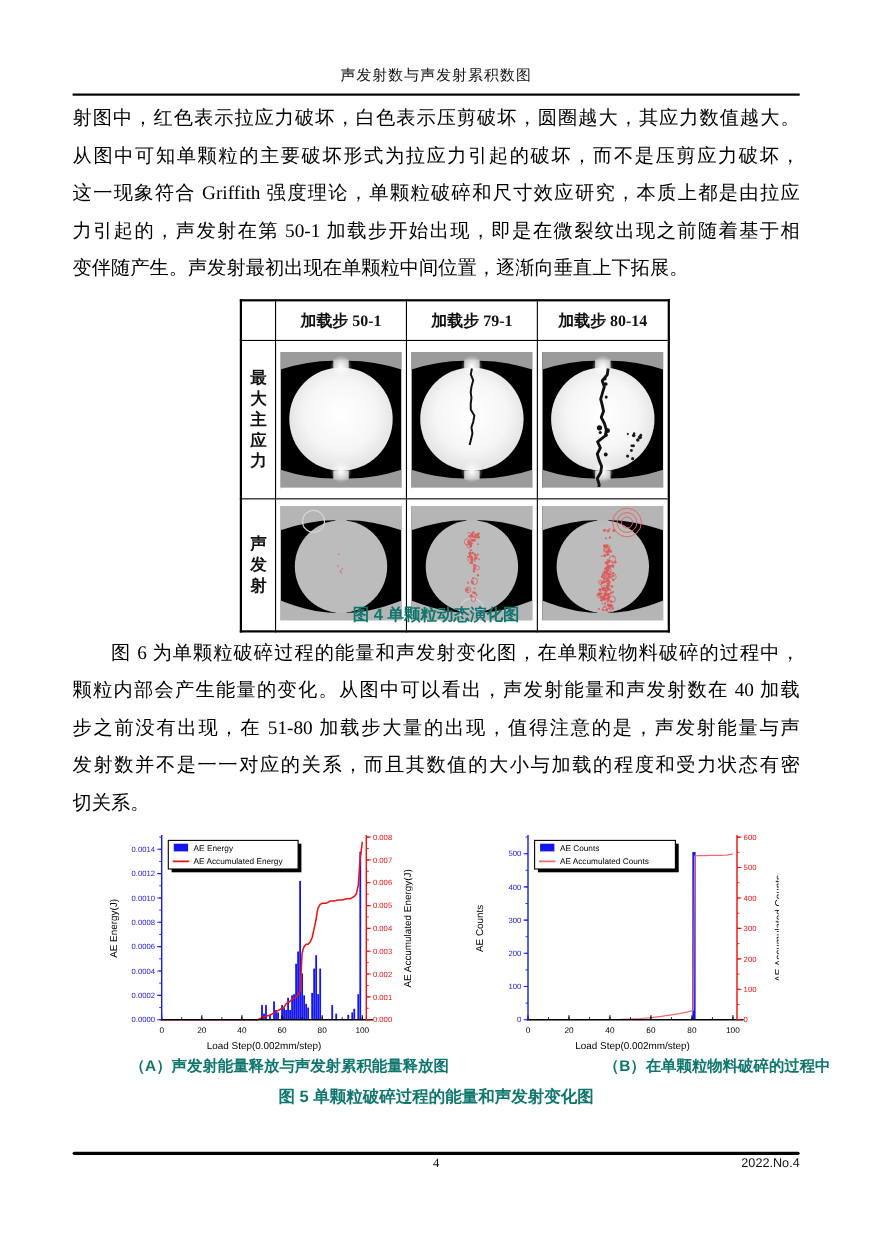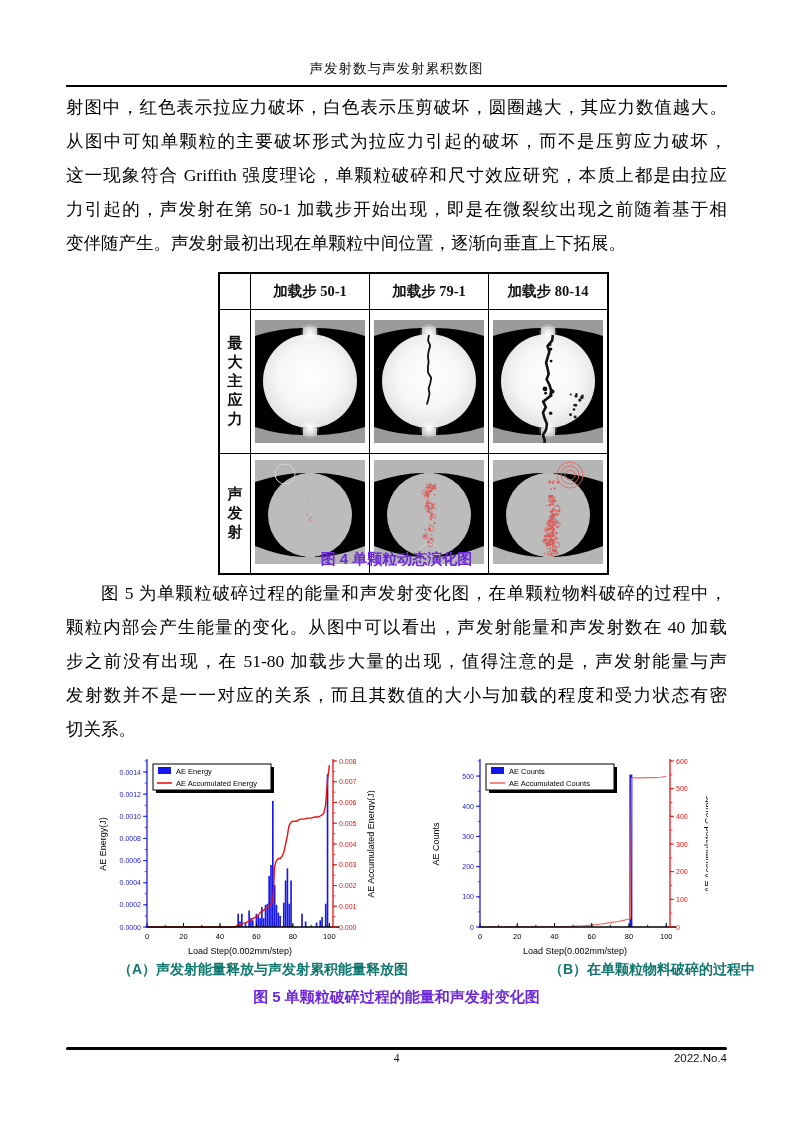--- a/index.html
+++ b/index.html
@@ -20,21 +20,21 @@
   #fig4 table{border-collapse:collapse;border:2px solid #000;}
   #fig4 td{border:1.5px solid #000;padding:4px;}
   .f4-head{height:27px;width:110px;text-align:center;font-weight:bold;font-size:14.5px;
            font-family:"Liberation Serif",serif;}
   .f4-corner{width:22px;}
   .f4-label{width:22px;text-align:center;}
   .f4-label .vlab{display:flex;flex-direction:column;justify-content:space-evenly;align-items:center;
                   height:100%;font-weight:bold;font-size:15px;font-family:"Liberation Serif",serif;}
   .f4-img svg{display:block;}
   .fig-caption{position:absolute;left:0;width:100%;text-align:center;font-weight:bold;
-               font-size:15px;font-family:"Liberation Sans","DejaVu Sans",sans-serif;color:#6d28d9;}
+               font-size:15px;font-family:"Liberation Sans","DejaVu Sans",sans-serif;color:#0f766e;}
   #fig4-caption{top:550px;}
   #fig5-caption{top:988px;}
   .sub-caption{position:absolute;top:961px;width:330px;text-align:right;font-weight:bold;
                font-size:14px;font-family:"Liberation Sans","DejaVu Sans",sans-serif;color:#0f766e;}
   #capA{left:78px;}
   #capB{left:425px;}
 
   .chart{position:absolute;top:753px;width:280px;height:212px;}
   #chartA{left:95px;}
   #chartB{left:428px;}
@@ -444,21 +444,21 @@
                 <rect x="0" y="106" width="110" height="5" fill="#fff"></rect>
               </svg>
             </td>
           </tr>
         </tbody>
       </table>
     </div>
   <div class="fig-caption" id="fig4-caption">图 4 单颗粒动态演化图</div>
 
   <div class="para indent-first" id="para2">
-      <div class="line">图 5 为单颗粒破碎过程的能量和声发射变化图，在单颗粒物料破碎的过程中，</div>
+      <div class="line">图 6 为单颗粒破碎过程的能量和声发射变化图，在单颗粒物料破碎的过程中，</div>
       <div class="line">颗粒内部会产生能量的变化。从图中可以看出，声发射能量和声发射数在 40 加载</div>
       <div class="line">步之前没有出现，在 51-80 加载步大量的出现，值得注意的是，声发射能量与声</div>
       <div class="line">发射数并不是一一对应的关系，而且其数值的大小与加载的程度和受力状态有密</div>
       <div class="line">切关系。</div>
     </div>
 
   <div class="chart" id="chartA">
       <svg width="280" height="212" viewBox="0 0 280 212">
         <rect x="142.3558823529412" y="160.72" width="1.6411764705882352" height="13.280000000000001" fill="#1515ee"></rect>
         <rect x="144.1794117647059" y="168.46666666666667" width="1.6411764705882352" height="5.533333333333331" fill="#1515ee"></rect>

